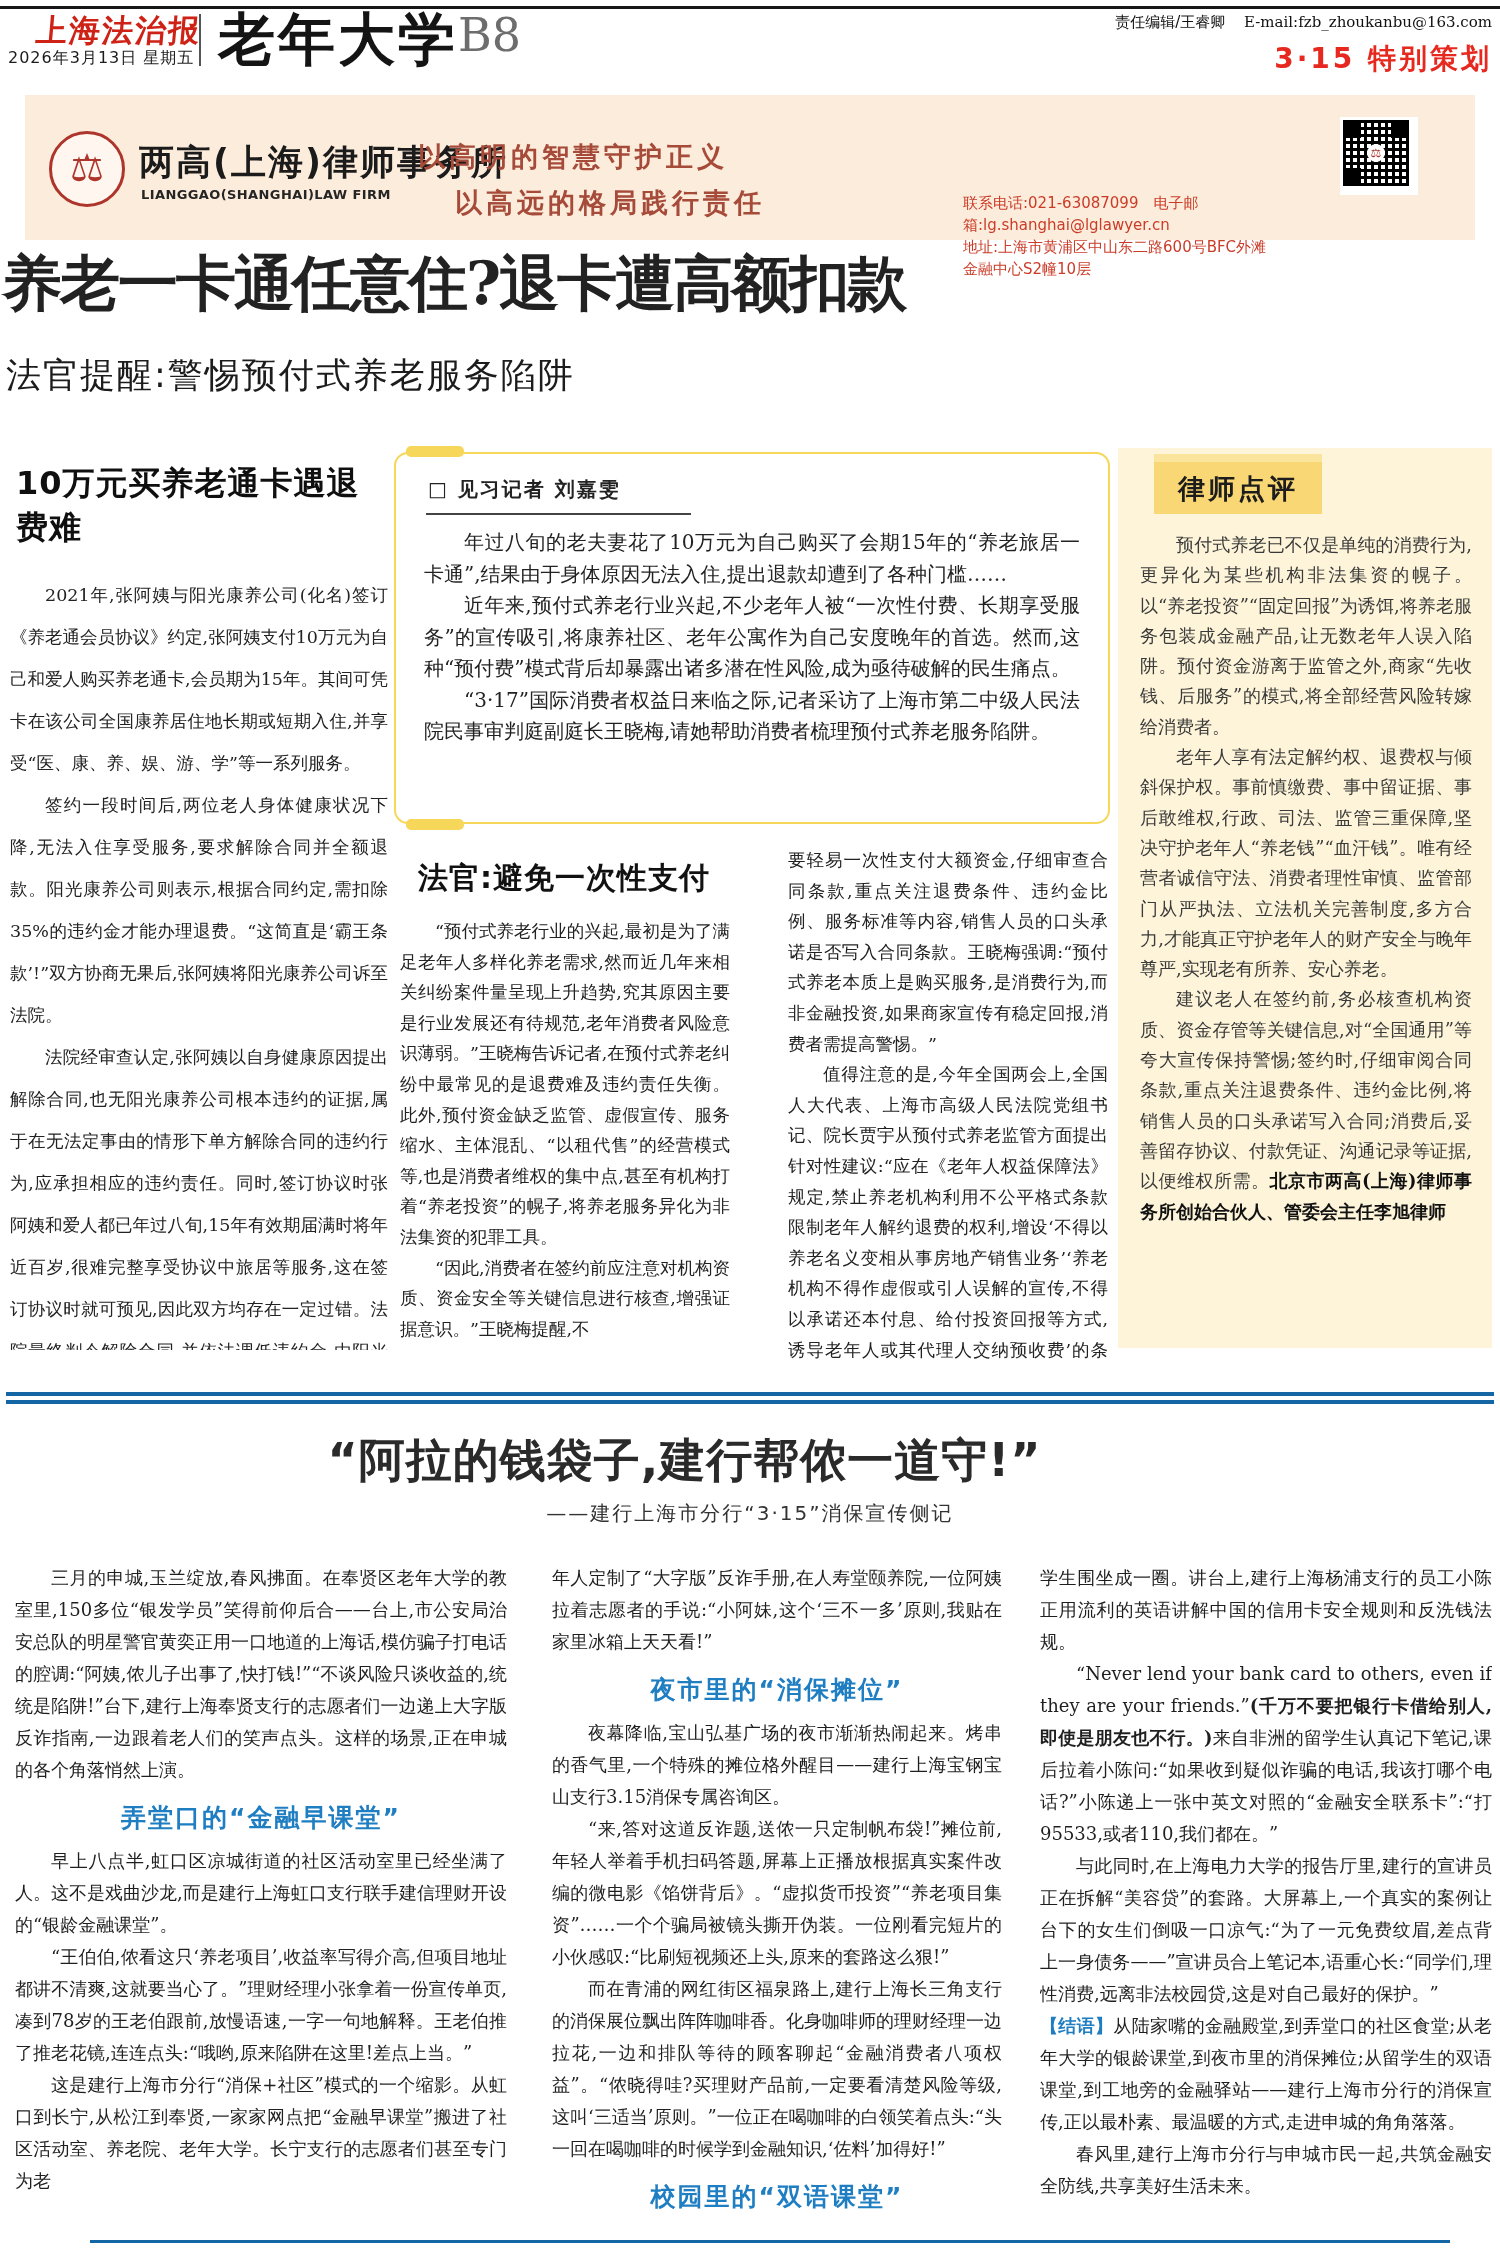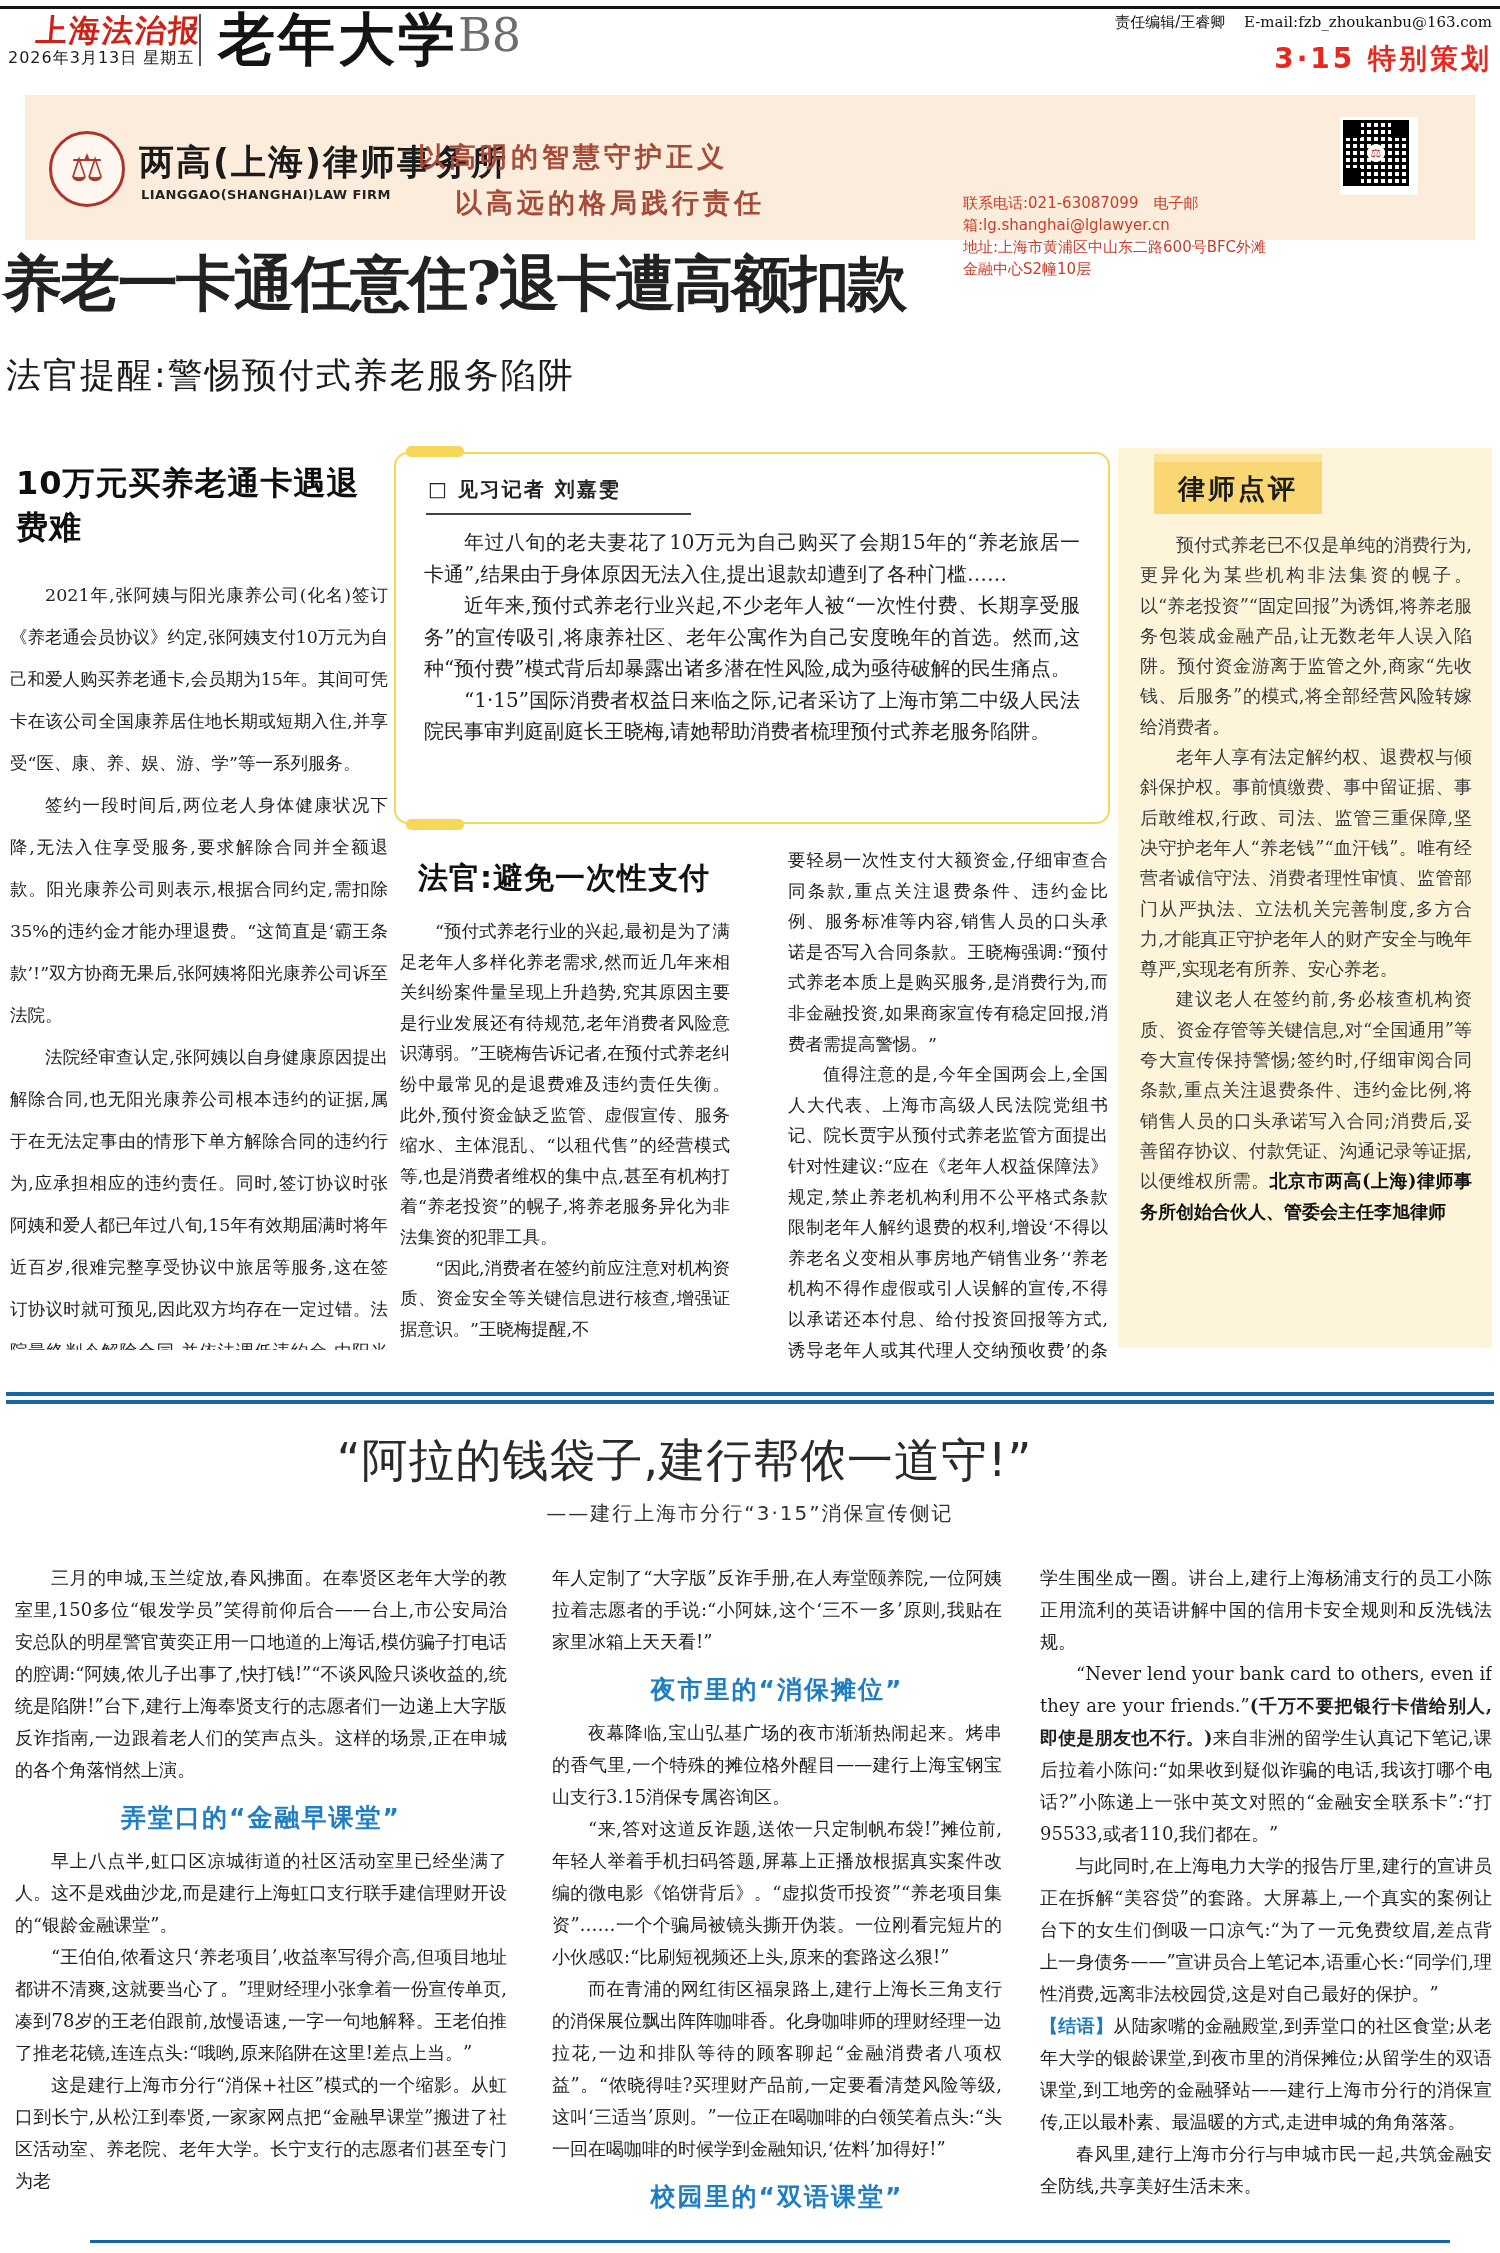--- a/index.html
+++ b/index.html
@@ -69,21 +69,21 @@
   .lawyer-title{display:inline-block;margin:14px 0 0 36px;background:#f8d774;padding:9px 24px 7px;
                 font-size:27px;font-weight:800;color:#1d1d1d;letter-spacing:3px;position:relative;}
   .lawyer-title:before{content:"";position:absolute;left:0;top:-8px;width:100%;height:8px;background:#fbe49b;}
   .lawyer-body{margin:16px 20px 0 22px;}
   .lawyer-body p{margin:0;font-size:18px;line-height:30.3px;text-indent:2em;text-align:justify;color:#3a3a3a;
                  font-family:"DejaVu Serif","Liberation Serif",serif;}
   .attr-bold{font-weight:bold;color:#111;}
 
   
   .divider-blue{left:6px;top:1392px;width:1488px;height:4px;border-top:4px solid #1566a4;border-bottom:4px solid #1566a4;}
-  .b-headline{left:0;top:1430px;width:1369px;text-align:center;font-size:46px;font-weight:400;color:#2a2a2a;letter-spacing:1px;}
+  .b-headline{left:0;top:1430px;width:1369px;text-align:center;font-size:46px;font-weight:700;color:#2a2a2a;letter-spacing:1px;}
   .b-deck{left:0;top:1500px;width:1500px;text-align:center;font-size:20px;color:#333;letter-spacing:2px;}
   .b-col{position:absolute;top:1562px;height:660px;overflow:hidden;}
   .b-col p{margin:0;font-size:18px;line-height:32px;text-indent:2em;text-align:justify;color:#1f1f1f;
            font-family:"DejaVu Serif","Liberation Serif",serif;}
   .b-col p.noindent{text-indent:0;}
   .b-col1{left:15px;width:492px;}
   .b-col2{left:552px;width:450px;}
   .b-col3{left:1040px;width:452px;}
   .col-sub{color:#1f7dc2;font-weight:800;font-size:25px;text-align:center;margin:15px 0 11px;letter-spacing:2px;}
   .en{font-family:"DejaVu Serif","Liberation Serif",serif;}
@@ -138,21 +138,21 @@
       </div>
   </div>
 
   <div class="abs lede-box">
     <div>
       <span class="byline">□ 见习记者 刘嘉雯</span>
     </div>
     <div class="lede-text news-col">
         <p>年过八旬的老夫妻花了10万元为自己购买了会期15年的“养老旅居一卡通”,结果由于身体原因无法入住,提出退款却遭到了各种门槛……</p>
         <p>近年来,预付式养老行业兴起,不少老年人被“一次性付费、长期享受服务”的宣传吸引,将康养社区、老年公寓作为自己安度晚年的首选。然而,这种“预付费”模式背后却暴露出诸多潜在性风险,成为亟待破解的民生痛点。</p>
-        <p>“1·15”国际消费者权益日来临之际,记者采访了上海市第二中级人民法院民事审判庭副庭长王晓梅,请她帮助消费者梳理预付式养老服务陷阱。</p>
+        <p>“3·17”国际消费者权益日来临之际,记者采访了上海市第二中级人民法院民事审判庭副庭长王晓梅,请她帮助消费者梳理预付式养老服务陷阱。</p>
       </div>
   </div>
 
   <div class="abs colB news-col">
       <p>“预付式养老行业的兴起,最初是为了满足老年人多样化养老需求,然而近几年来相关纠纷案件量呈现上升趋势,究其原因主要是行业发展还有待规范,老年消费者风险意识薄弱。”王晓梅告诉记者,在预付式养老纠纷中最常见的是退费难及违约责任失衡。此外,预付资金缺乏监管、虚假宣传、服务缩水、主体混乱、“以租代售”的经营模式等,也是消费者维权的集中点,甚至有机构打着“养老投资”的幌子,将养老服务异化为非法集资的犯罪工具。</p>
       <p>“因此,消费者在签约前应注意对机构资质、资金安全等关键信息进行核查,增强证据意识。”王晓梅提醒,不</p>
     </div>
   <div class="abs law-head">法官:避免一次性支付</div>
   <div class="abs colC news-col">
       <p class="noindent">要轻易一次性支付大额资金,仔细审查合同条款,重点关注退费条件、违约金比例、服务标准等内容,销售人员的口头承诺是否写入合同条款。王晓梅强调:“预付式养老本质上是购买服务,是消费行为,而非金融投资,如果商家宣传有稳定回报,消费者需提高警惕。”</p>

